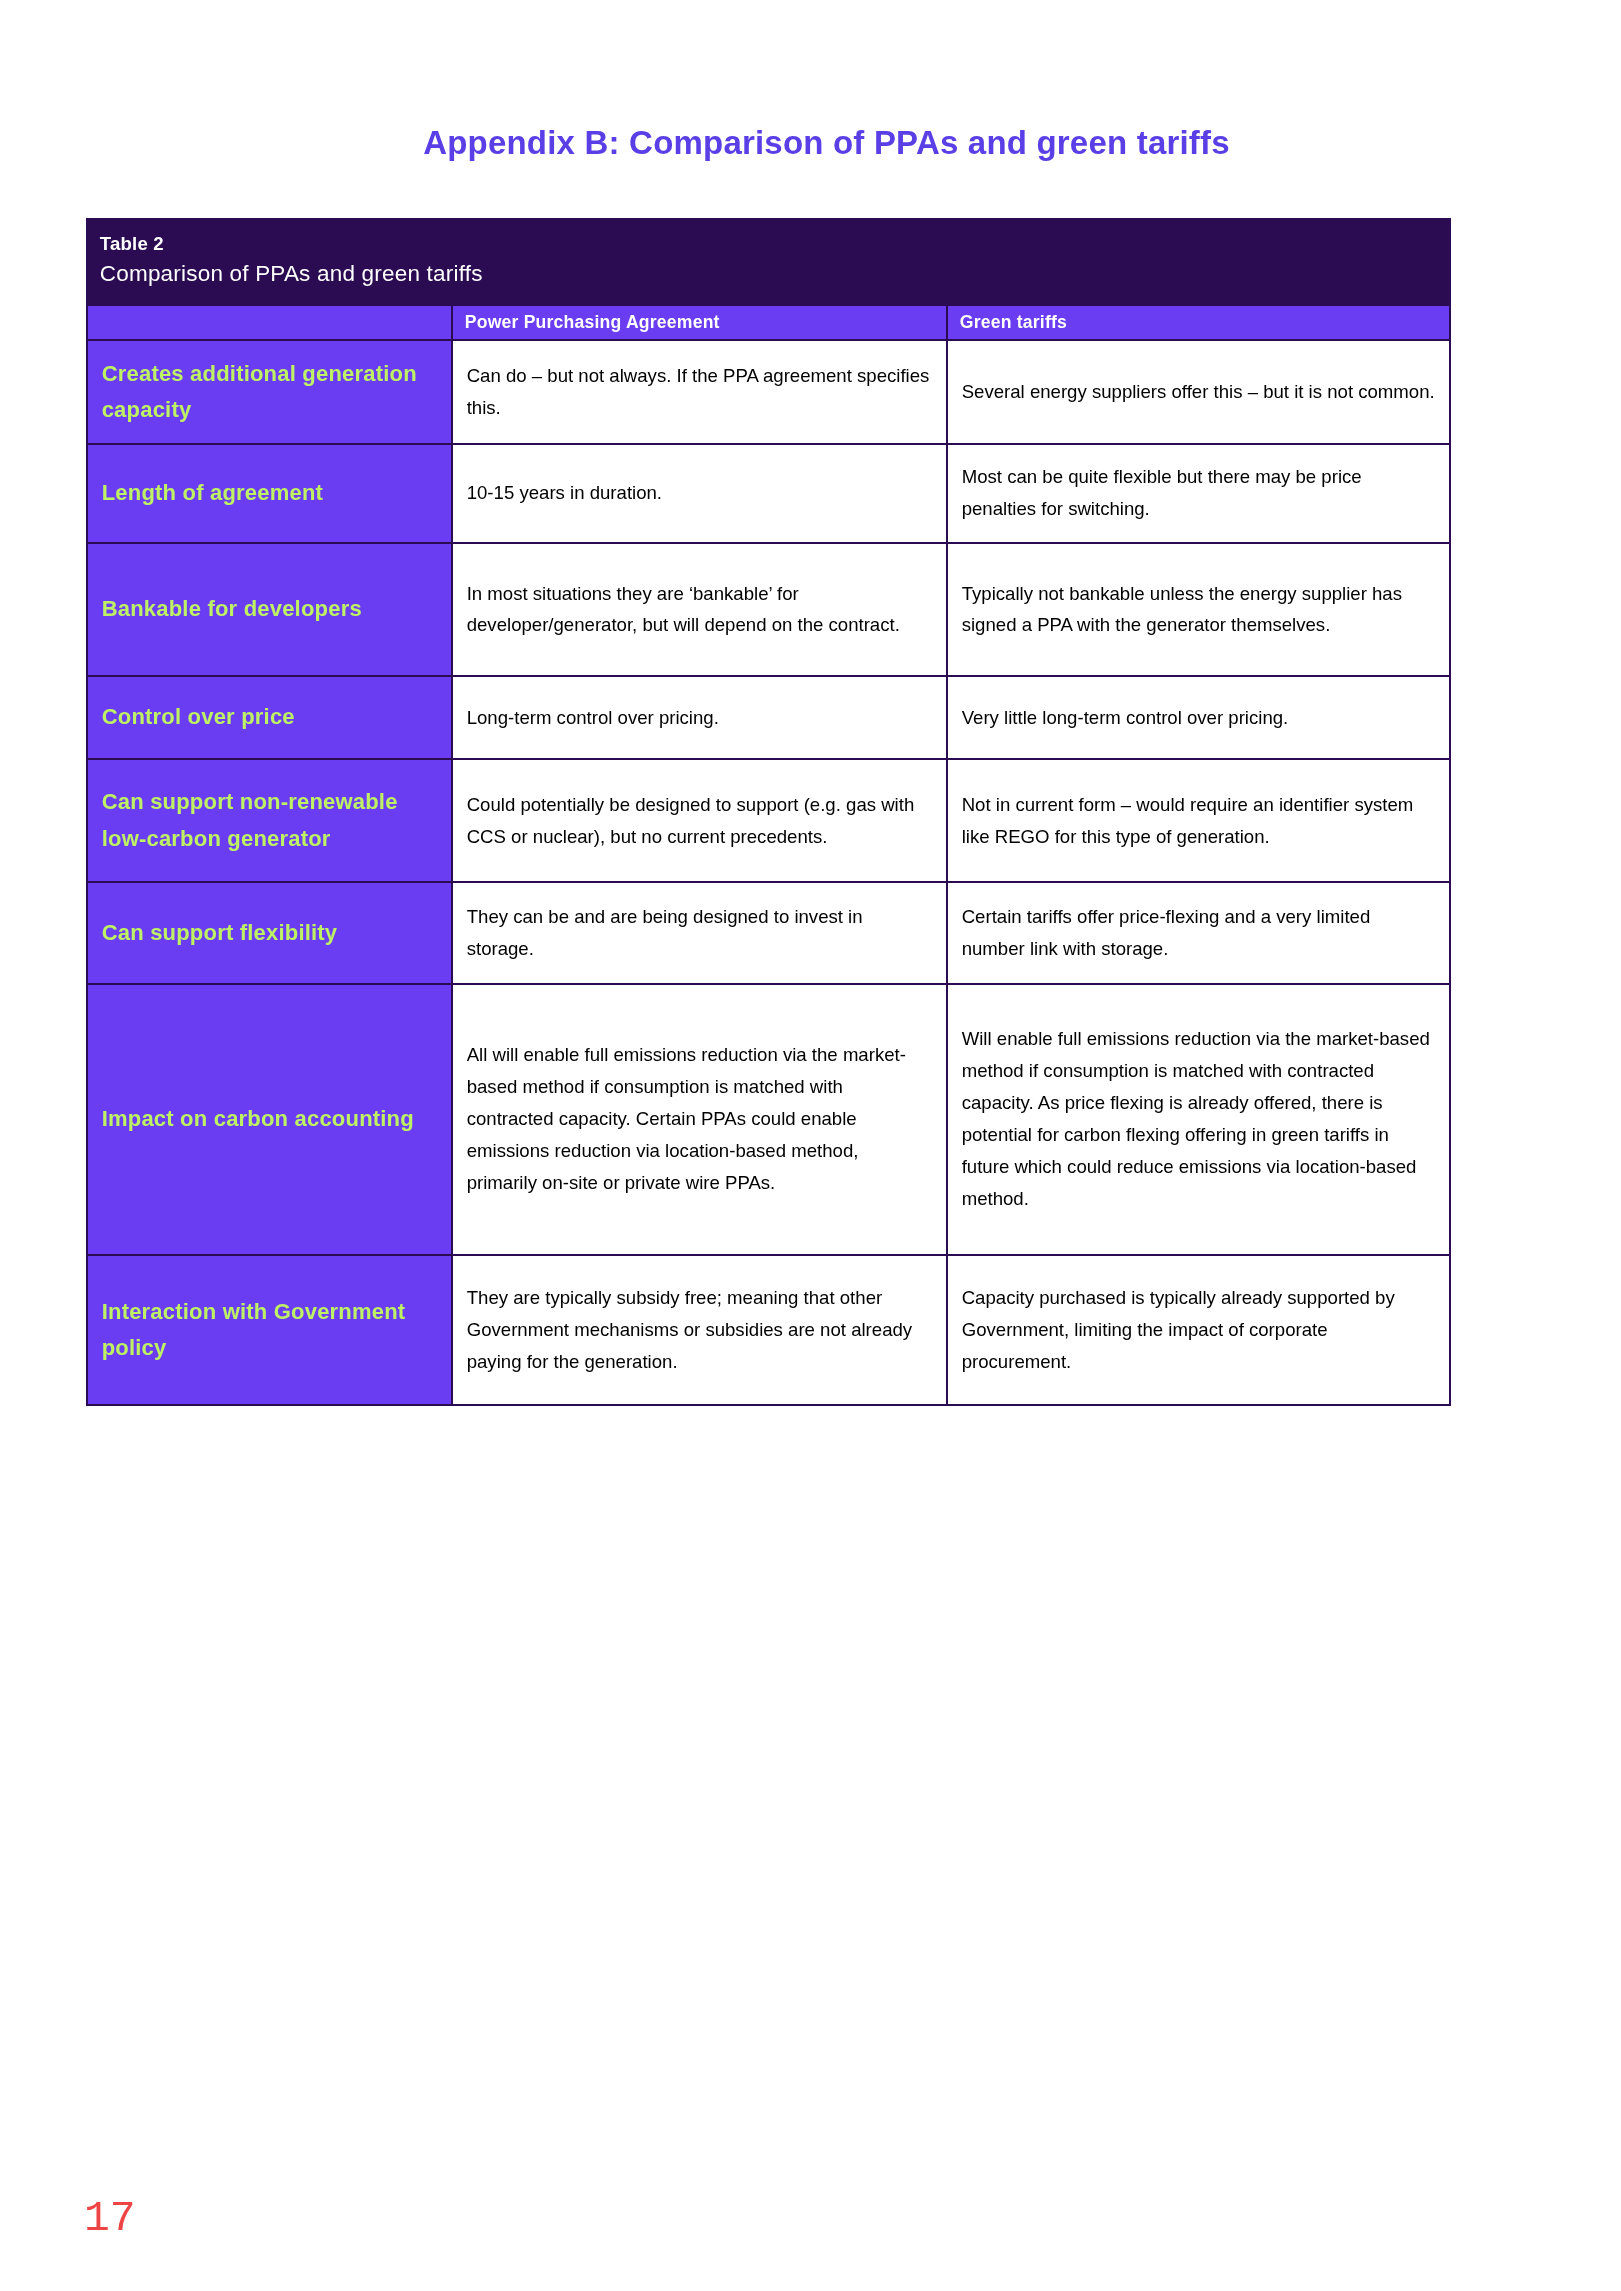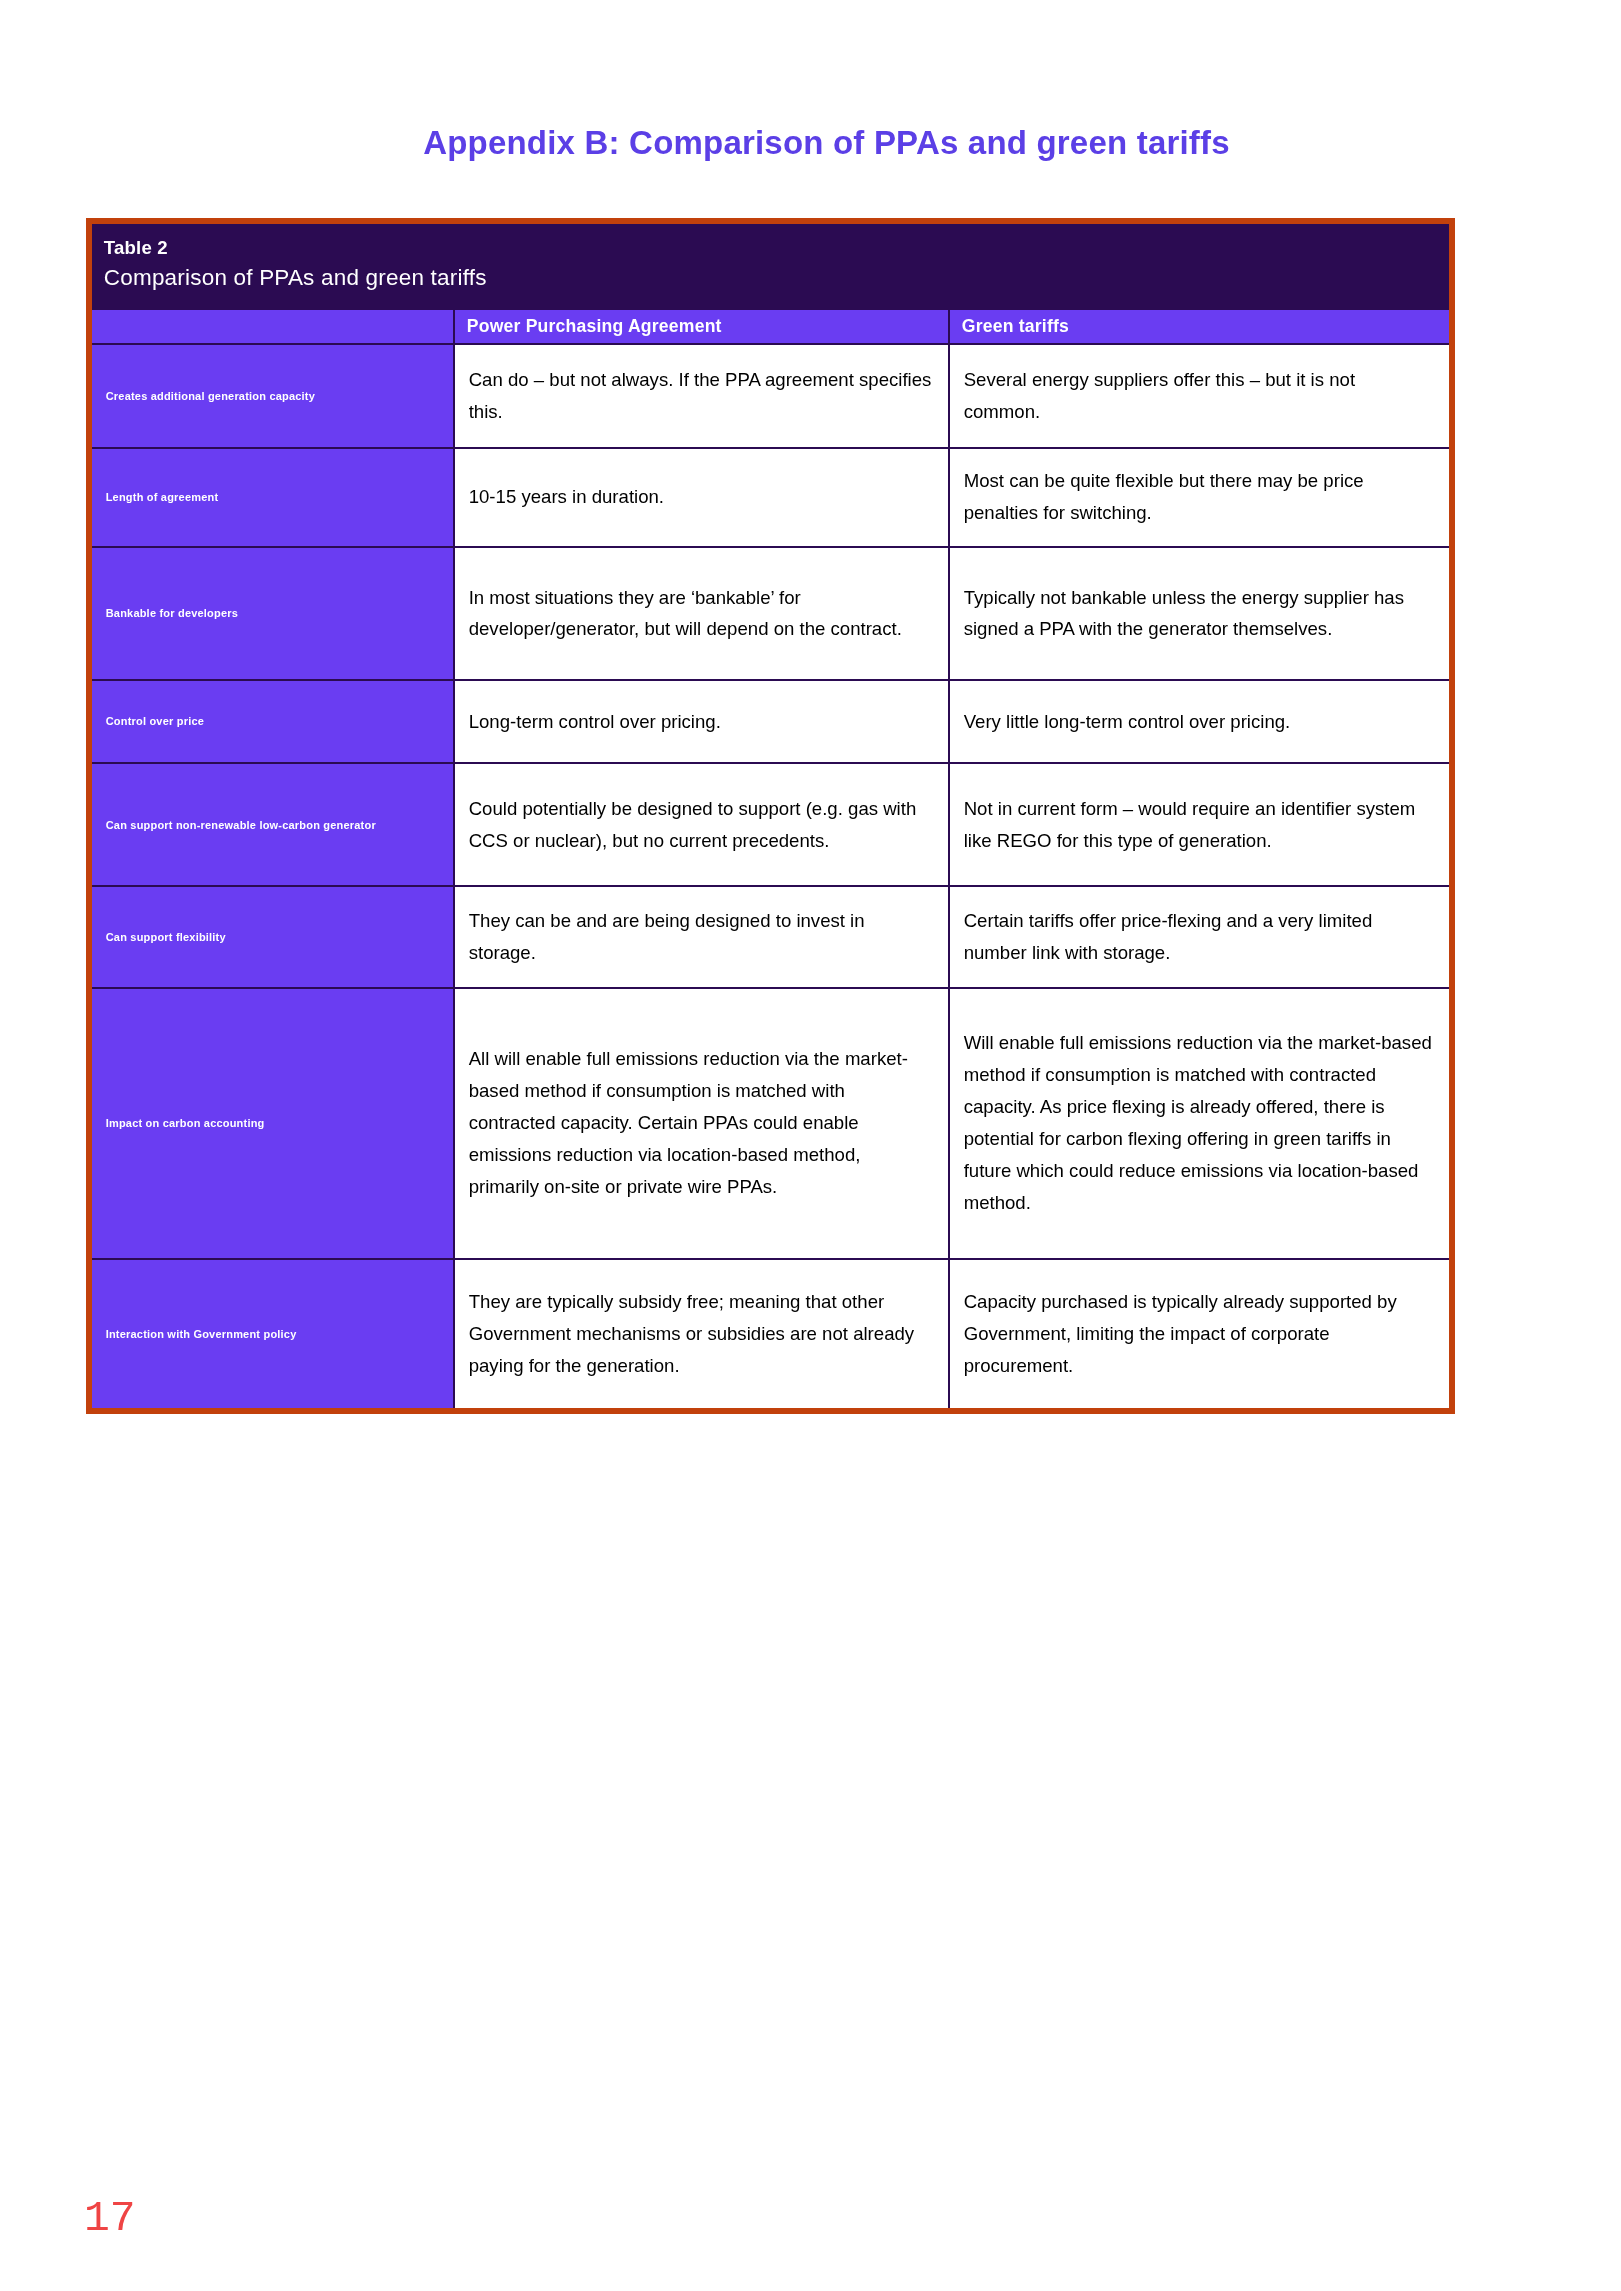--- a/index.html
+++ b/index.html
@@ -42,21 +42,21 @@
     position: absolute;
     left: 86px;
     top: 218px;
     width: 1364px;
   }
 
   table.cmp {
     border-collapse: collapse;
     width: 1364px;
     table-layout: fixed;
-    border: 6px solid #c2410c;
+    border: 2px solid #c2410c;
   }
 
   table.cmp col.c1 { width: 365px; }
   table.cmp col.c2 { width: 495px; }
   table.cmp col.c3 { width: 503px; }
 
   table.cmp td {
     border: 2px solid #2b0b52;
     vertical-align: middle;
     padding: 0;
@@ -95,22 +95,22 @@
     height: 35px;
     padding: 0 11.8px !important;
   }
   .colhead.blank {
     background: #6a3df2;
   }
 
   
   .rowlabel {
     background: #6a3df2;
-    color: #ffffff;
-    font-size: 11px;
+    color: #bef264;
+    font-size: 22px;
     font-weight: bold;
     letter-spacing: 0.2px;
     line-height: 1.65;
     padding: 9.8px 13.7px !important;
   }
 
   
   .body-cell {
     background: #ffffff;
     color: #000000;

